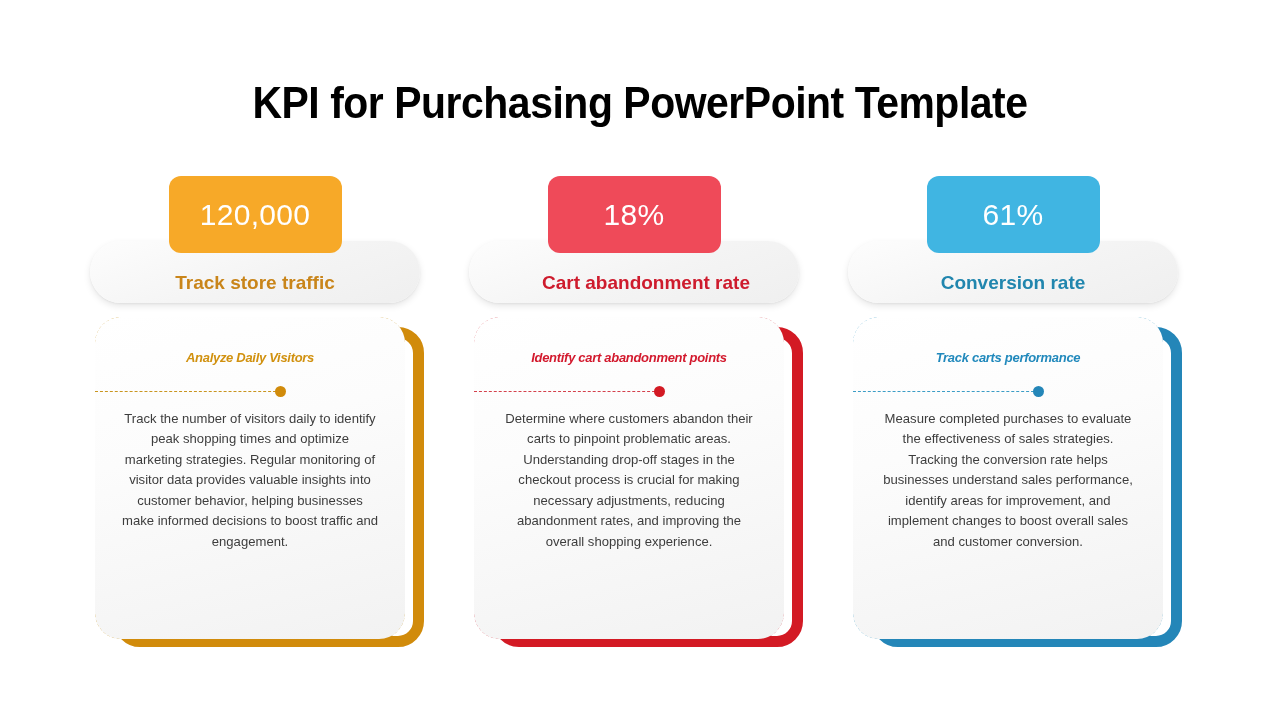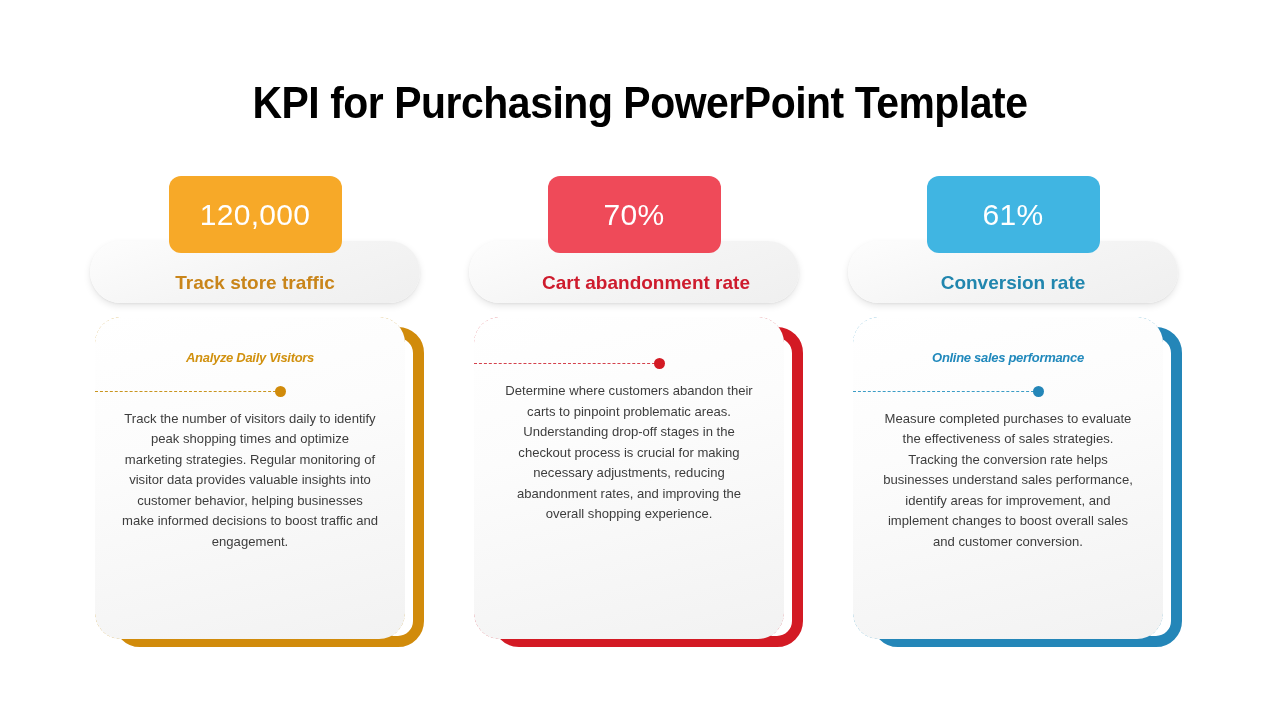--- a/index.html
+++ b/index.html
@@ -222,31 +222,32 @@
             <div class="divider-dot" style="background: rgb(209, 139, 11);"></div>
           </div>
           <div class="card-body">Track the number of visitors daily to identify peak shopping times and optimize marketing strategies. Regular monitoring of visitor data provides valuable insights into customer behavior, helping businesses make informed decisions to boost traffic and engagement.</div>
         </div>
       </div>
     </div>
 
     <div class="column col-1">
 
       <div class="badge" style="background: rgb(239, 74, 89);">
-        <span class="badge-value">70%</span>
+        <span class="badge-value">18%</span>
       </div>
 
       <div class="label-pill">
         <span class="label-text" style="color: rgb(206, 27, 45); margin-left: 24px;">Cart abandonment rate</span>
       </div>
 
       <div class="card-wrap">
         <div class="card-dashed" style="border-color: rgb(212, 65, 76);"></div>
         <div class="card-solid" style="border-color: rgb(211, 26, 36);"></div>
         <div class="card-face">
+          <div class="card-heading" style="color: rgb(211, 26, 46);">Identify cart abandonment points</div>
           <div class="divider-row">
             <div class="divider-line" style="border-top-color: rgb(212, 65, 76);"></div>
             <div class="divider-dot" style="background: rgb(211, 26, 36);"></div>
           </div>
           <div class="card-body">Determine where customers abandon their carts to pinpoint problematic areas. Understanding drop-off stages in the checkout process is crucial for making necessary adjustments, reducing abandonment rates, and improving the overall shopping experience.</div>
         </div>
       </div>
     </div>
 
     <div class="column col-2">
@@ -256,21 +257,21 @@
       </div>
 
       <div class="label-pill">
         <span class="label-text" style="color: rgb(33, 134, 174);">Conversion rate</span>
       </div>
 
       <div class="card-wrap">
         <div class="card-dashed" style="border-color: rgb(60, 157, 198);"></div>
         <div class="card-solid" style="border-color: rgb(36, 134, 184);"></div>
         <div class="card-face">
-          <div class="card-heading" style="color: rgb(33, 137, 188);">Online sales performance</div>
+          <div class="card-heading" style="color: rgb(33, 137, 188);">Track carts performance</div>
           <div class="divider-row">
             <div class="divider-line" style="border-top-color: rgb(60, 157, 198);"></div>
             <div class="divider-dot" style="background: rgb(36, 134, 184);"></div>
           </div>
           <div class="card-body">Measure completed purchases to evaluate the effectiveness of sales strategies. Tracking the conversion rate helps businesses understand sales performance, identify areas for improvement, and implement changes to boost overall sales and customer conversion.</div>
         </div>
       </div>
     </div>
 
   </div>

